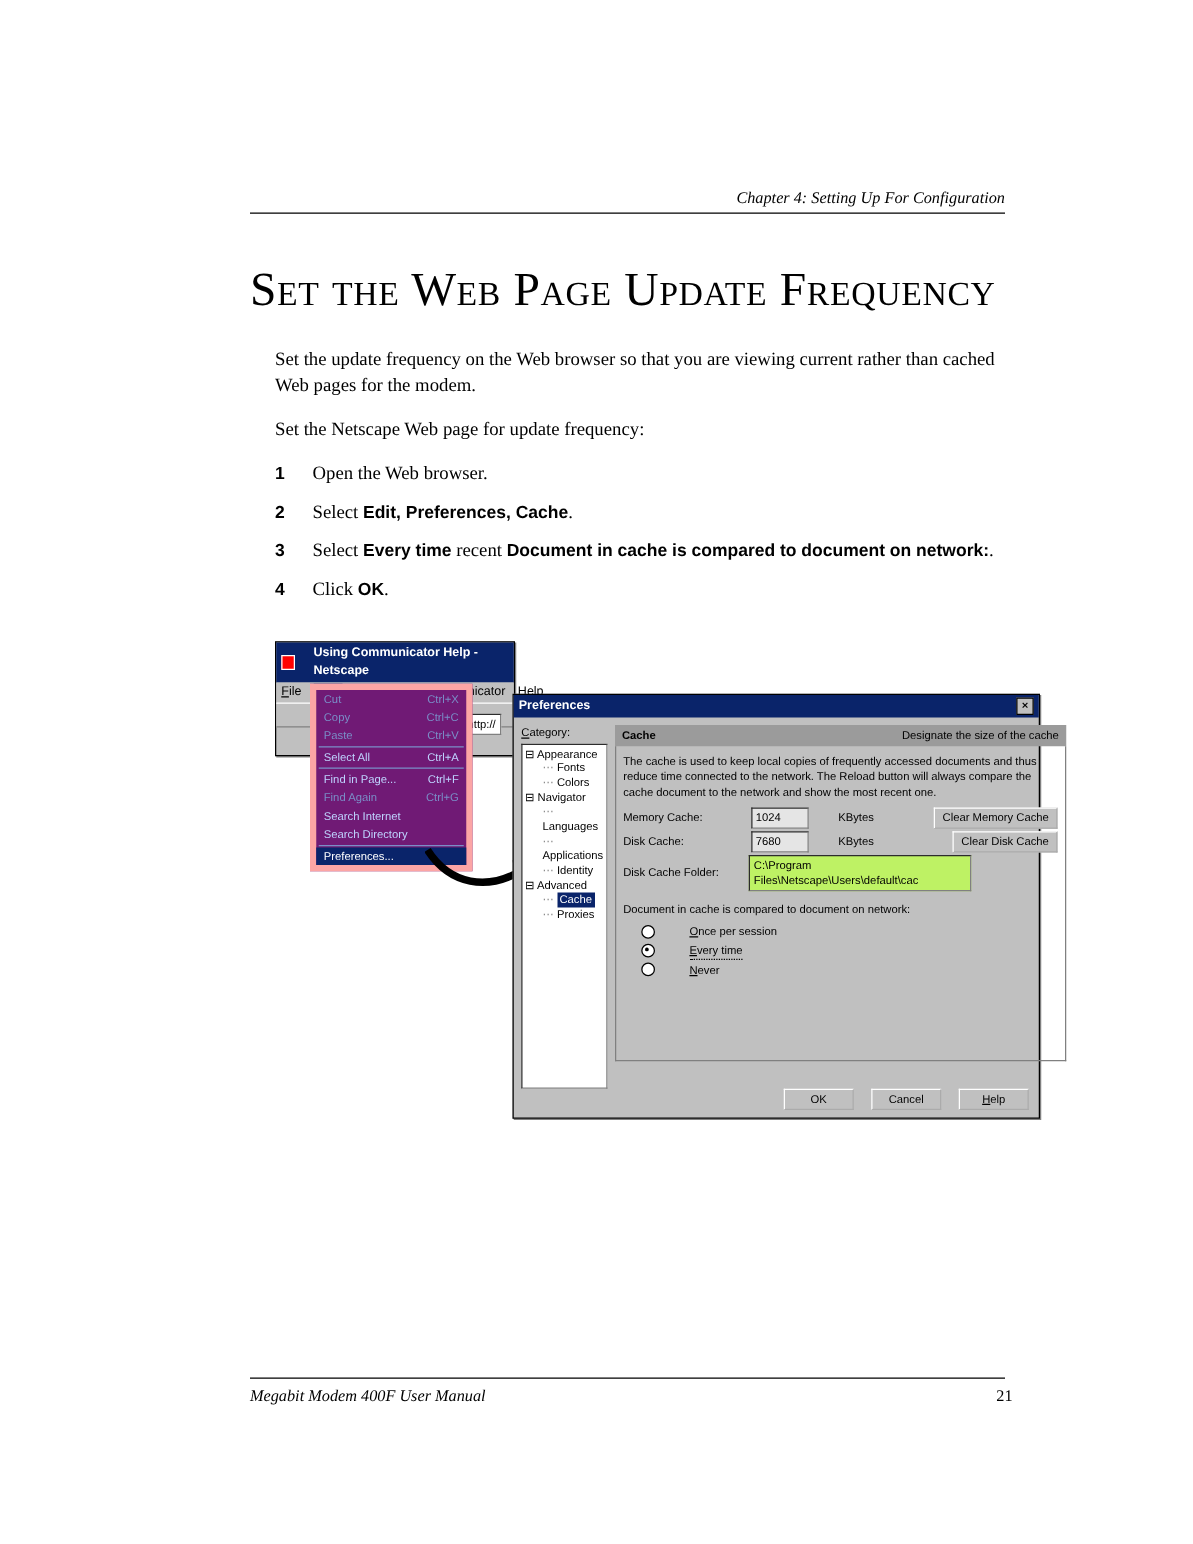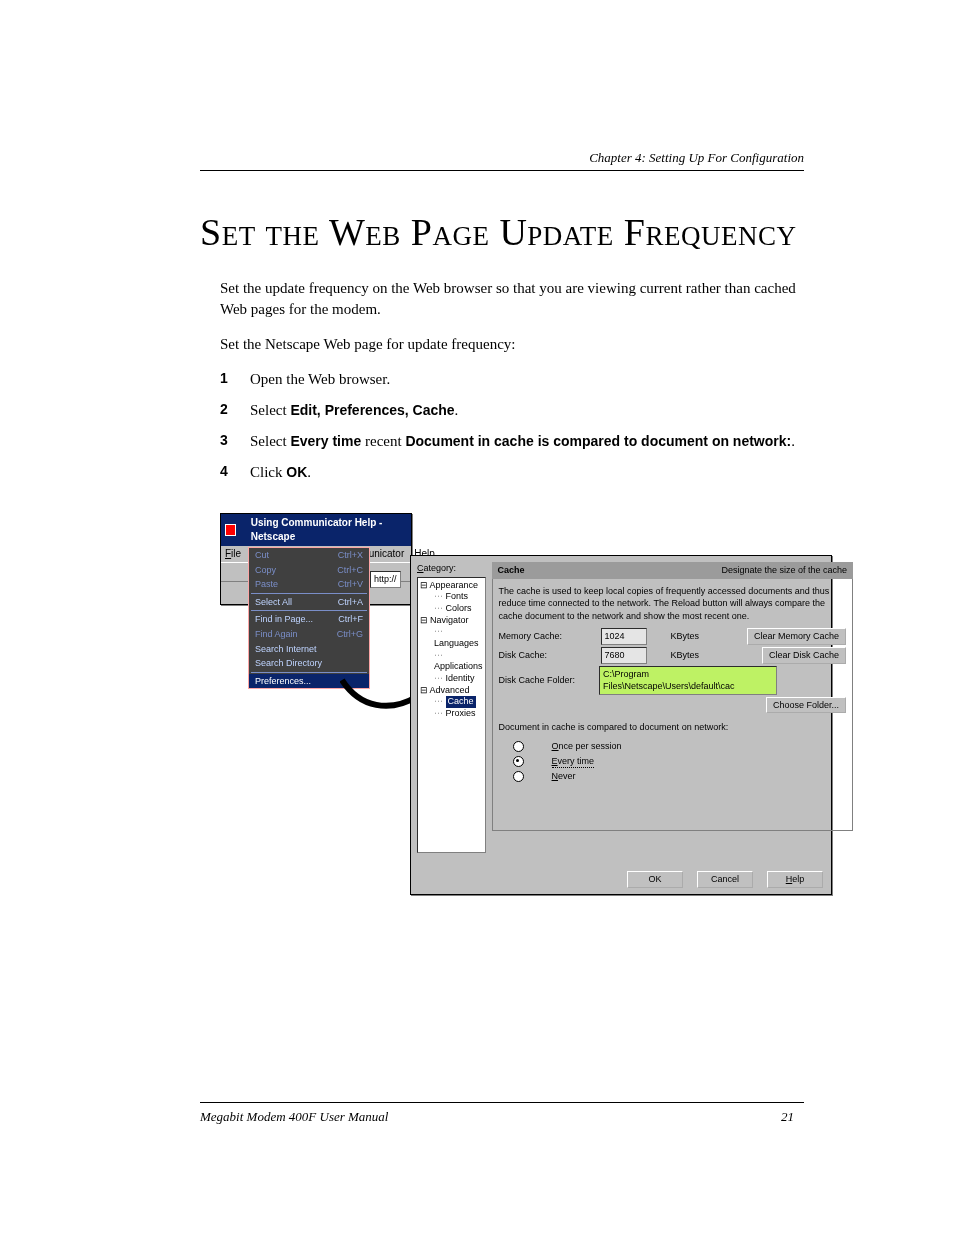--- a/index.html
+++ b/index.html
@@ -1,41 +1,41 @@
 <!DOCTYPE html>
 <html><head>
 <meta charset="utf-8">
 <style>
   html,body{margin:0;padding:0;background:#fff;font-family:"Times New Roman",serif;color:#000}
   .page{width:954px;height:1235px;position:relative;box-sizing:border-box;padding:150px 150px 0 200px}
   .chap-head{position:absolute;top:150px;right:150px;font-style:italic;font-size:13px;font-family:"Times New Roman",serif}
   .hr-top{position:absolute;top:170px;left:200px;right:150px;border-top:1px solid #000}
   .hr-bot{position:absolute;bottom:132px;left:200px;right:150px;border-top:1px solid #000}
   .foot-l{position:absolute;bottom:110px;left:200px;font-style:italic;font-size:13px}
-  .foot-r{position:absolute;bottom:110px;right:160px;font-style:italic;font-size:13px}
+  .foot-r{position:absolute;bottom:110px;right:144px;font-size:13px}
   h1.title{margin:60px 0 24px 0;font-variant:small-caps;font-size:38px;font-weight:400;letter-spacing:0.5px}
   .body{margin-left:20px;font-size:15px;line-height:1.4}
   .body p{margin:0 0 14px 0}
   ol.steps{list-style:none;padding:0;margin:0 0 18px 0}
   ol.steps li{margin:0 0 10px 0;display:flex;gap:18px}
   .step-num{font-weight:700;width:12px;font-family:Arial,sans-serif;font-size:14px}
   .step-text{flex:1}
   .b{font-weight:700;font-family:Arial,sans-serif;font-size:14px}
 
   
   .shots{position:relative;margin-top:30px;height:380px;font-family:Tahoma,Arial,sans-serif;font-size:9px}
   .win{position:absolute;background:#c0c0c0;border:1px solid #000;box-shadow:1px 1px 0 #808080}
   .titlebar{background:linear-gradient(#0a246a,#0a246a);color:#fff;font-weight:700;padding:2px 4px;font-size:10px;display:flex;align-items:center;gap:15px}
   .titlebar .tbicon{width:10px;height:10px;background:#f00;border:1px solid #fff;display:inline-block}
   .mbar{background:#c0c0c0;padding:1px 4px;display:flex;gap:10px;font-size:10px}
   .mbar span{}
   .mbar span u{text-decoration:underline}
   .mbar .sel{background:#0a246a;color:#fff;padding:0 3px}
   .toolbar{background:#c0c0c0;height:18px;border-top:1px solid #fff;border-bottom:1px solid #808080}
-  .editmenu{position:absolute;left:28px;top:34px;width:120px;background:#404040;color:#bfd4ff;border:1px solid #fca5a5;font-size:9px}
+  .editmenu{position:absolute;left:28px;top:34px;width:120px;background:#701a75;color:#bfd4ff;border:5px solid #fca5a5;font-size:9px}
   .editmenu .mrow{display:flex;justify-content:space-between;padding:1px 6px}
   .editmenu .dim{color:#7a8ec8}
   .editmenu .sep{border-top:1px solid #7a8ec8;margin:1px 2px}
   .editmenu .on{background:#0a246a;color:#fff}
   .urlbit{position:absolute;left:150px;top:58px;background:#fff;border:1px inset #808080;padding:1px 3px;font-size:9px}
 
   .prefs{left:190px;top:42px;width:420px;height:338px}
   .prefs .titlebar{justify-content:space-between}
   .prefs .closebox{width:12px;height:12px;background:#c0c0c0;border:1px solid #000;color:#000;text-align:center;line-height:10px;font-weight:700;font-size:9px}
   .prefs-body{display:flex;height:calc(100% - 44px);padding:6px;gap:6px}
@@ -159,20 +159,24 @@
             <span></span>
           </div>
         </div>
 
       <svg class="arrow" viewBox="0 0 90 40">
         <path d="M2 2 C 20 30, 50 35, 78 18" stroke="#000" stroke-width="6" fill="none"></path>
         <path d="M78 18 L70 10 L72 24 Z" fill="#000"></path>
       </svg>
 
       <div class="win prefs">
+        <div class="titlebar">
+          <span>Preferences</span>
+          <span class="closebox">×</span>
+        </div>
         <div class="prefs-body">
           <div class="catcol">
             <div class="catlbl"><u>C</u>ategory:</div>
             <div class="tree" id="tree">
                 <div class="t0">Appearance</div>
                 <div class="t1">Fonts</div>
                 <div class="t1">Colors</div>
                 <div class="t0">Navigator</div>
                 <div class="t1">Languages</div>
                 <div class="t1">Applications</div>
@@ -200,23 +204,20 @@
                 <span style="width:78px">Disk Cache:</span>
                 <span class="fld">7680</span>
                 <span>KBytes</span>
                 <span style="flex:1"></span>
                 <span class="btn">Clear Disk Cache</span>
               </div>
               <div class="frow">
                 <span>Disk Cache Folder:</span>
                 <span class="fldw">C:\Program Files\Netscape\Users\default\cac</span>
               </div>
-              <div class="frow" style="justify-content:flex-end">
-                <span class="btn">Choose Folder...</span>
-              </div>
               <p style="margin-top:8px">Document in cache is compared to document on network:</p>
               <div class="frow" style="margin-left:14px">
                   <span class="radio"></span>
                   <span><u>O</u>nce per session</span>
                 </div>
               <div class="frow" style="margin-left:14px">
                   <span class="radio on"></span>
                   <span style="border-bottom:1px dotted #000"><u>E</u>very time</span>
                 </div>
               <div class="frow" style="margin-left:14px">

